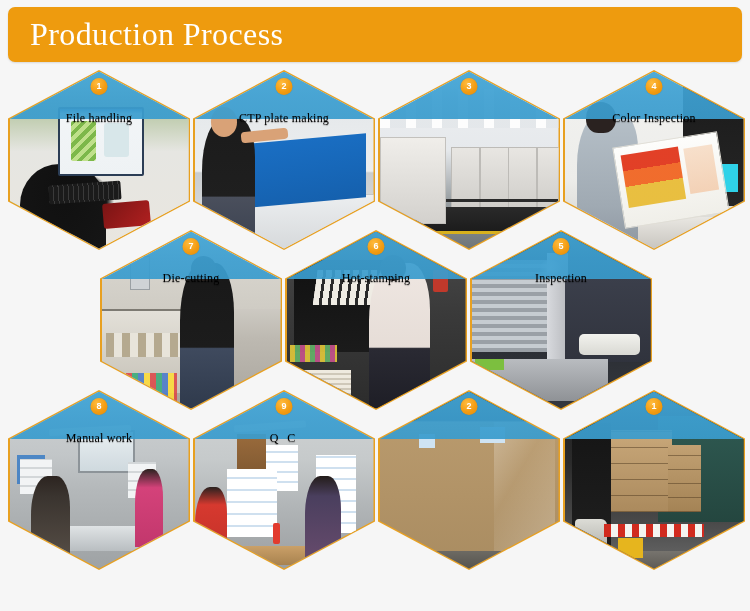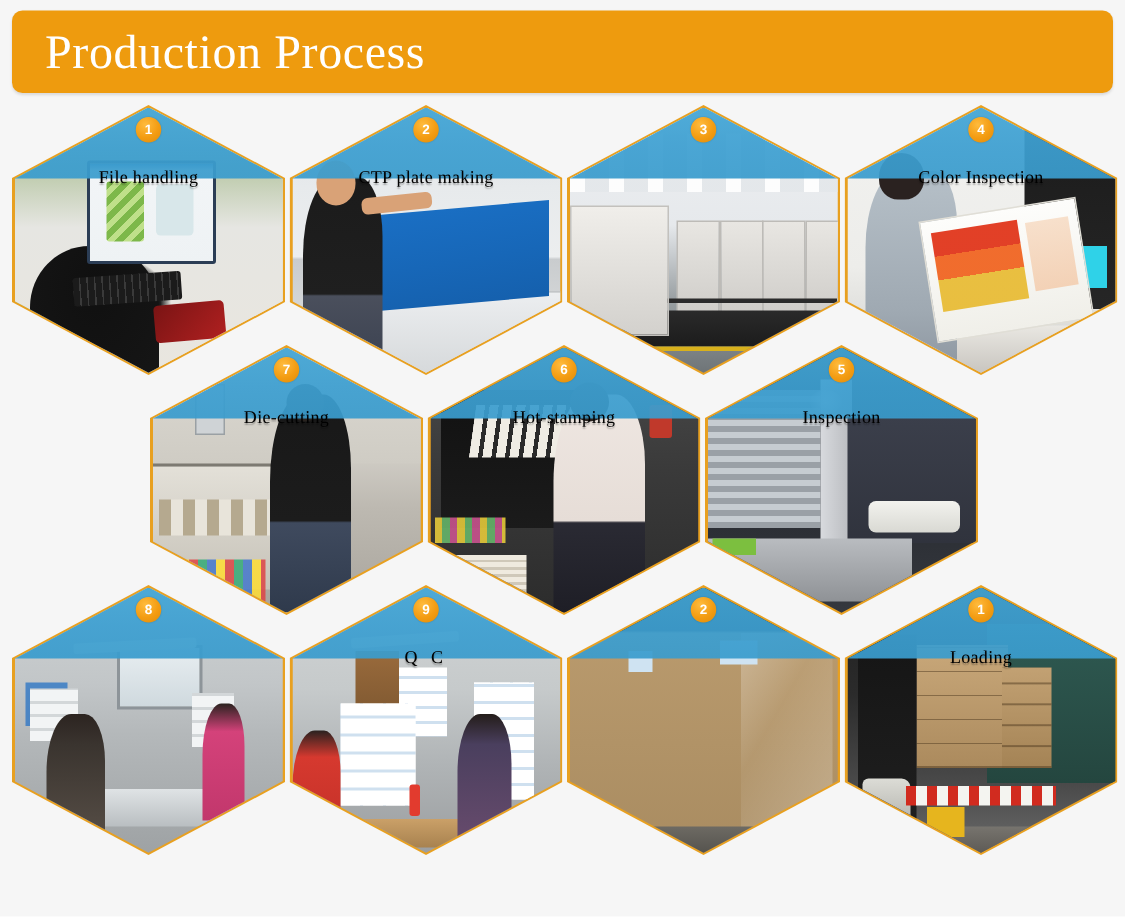--- a/index.html
+++ b/index.html
@@ -637,20 +637,21 @@
           <div class="win"></div>
             <div class="tube"></div>
             <div class="bin"></div>
           <div class="boxes1"></div>
             <div class="boxes2"></div>
             <div class="table"></div>
           <div class="w1"></div>
             <div class="w2"></div>
         </div>
         <div class="hex-banner"></div>
+        <div class="hex-label">Manual work</div>
         <div class="hex-badge">8</div>
       </div>
     </div>
 
     <div class="hex" style="left:193px; top:328px;">
       <div class="hex-inner">
         <div class="photo p-qc">
           <div class="tube"></div>
             <div class="door"></div>
             <div class="stack3"></div>
@@ -687,19 +688,18 @@
           <div class="truck"></div>
             <div class="cargo"></div>
             <div class="cargo2"></div>
           <div class="forklift"></div>
             <div class="car"></div>
             <div class="ground"></div>
           <div class="bumper"></div>
             <div class="yellow"></div>
         </div>
         <div class="hex-banner"></div>
-        <div class="hex-label">Loading</div>
         <div class="hex-badge">1</div>
       </div>
     </div>
 
   </div>
 </div>
 
 </body></html>

